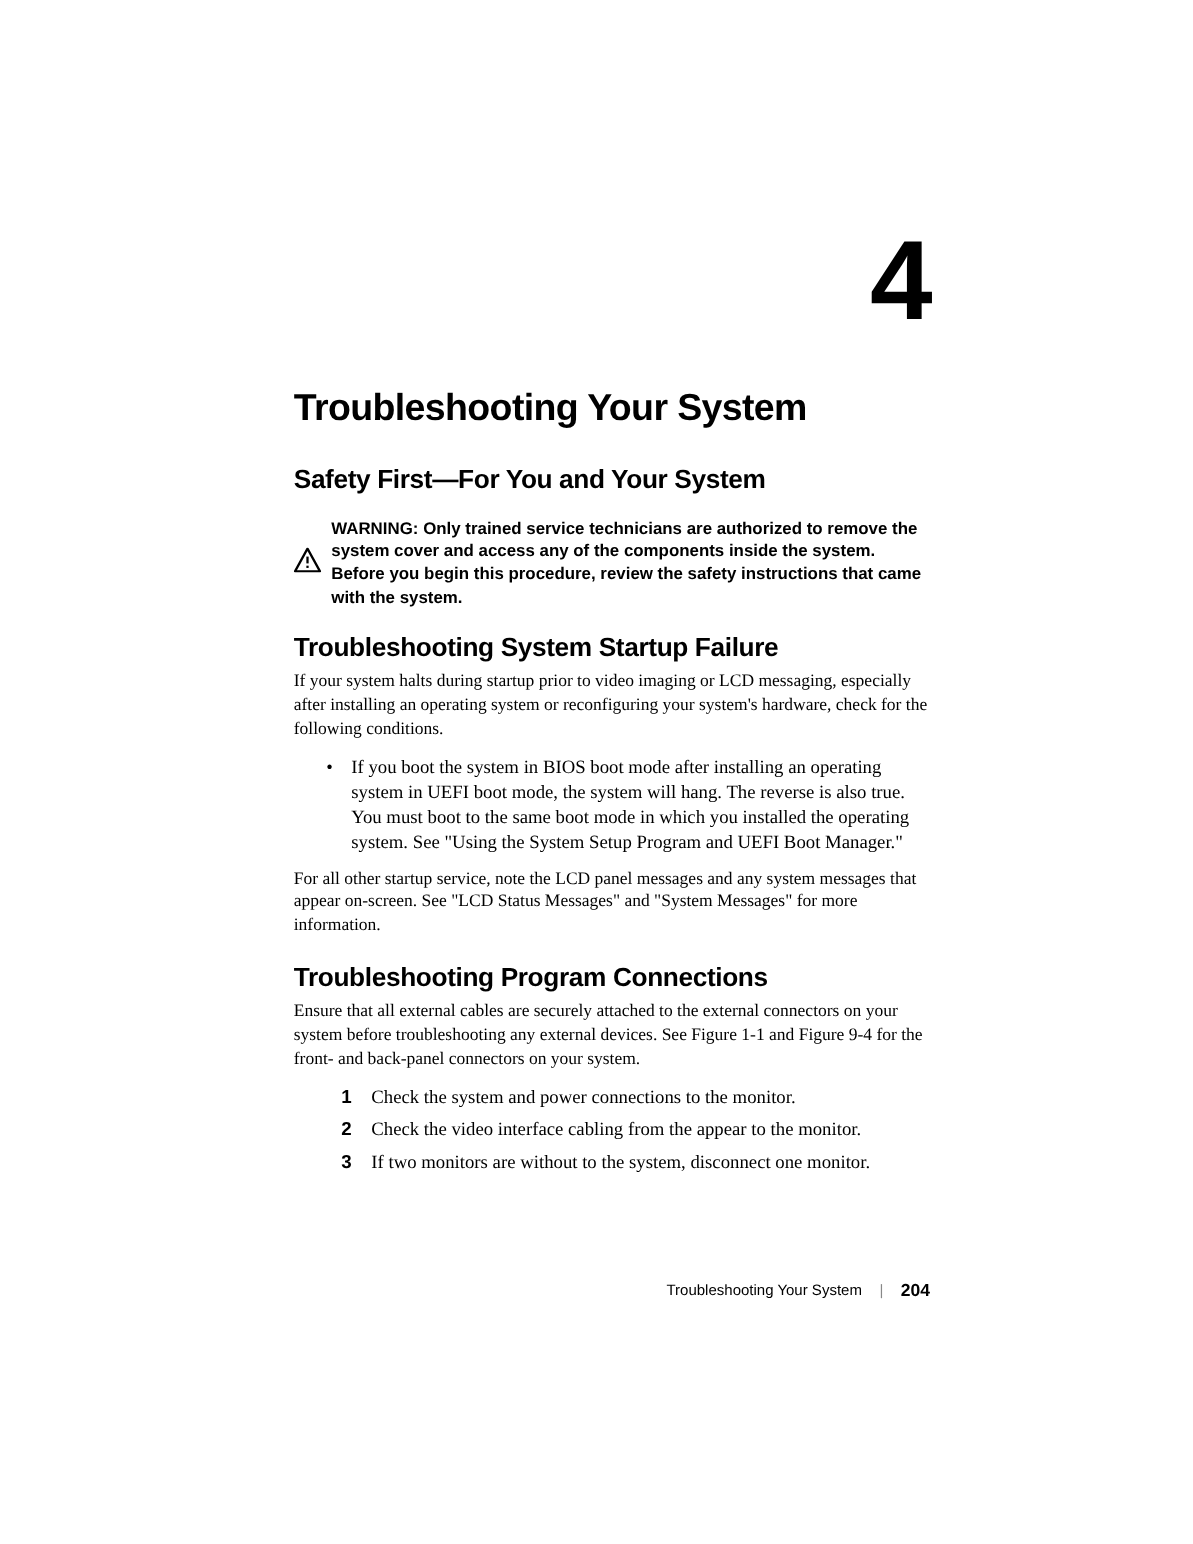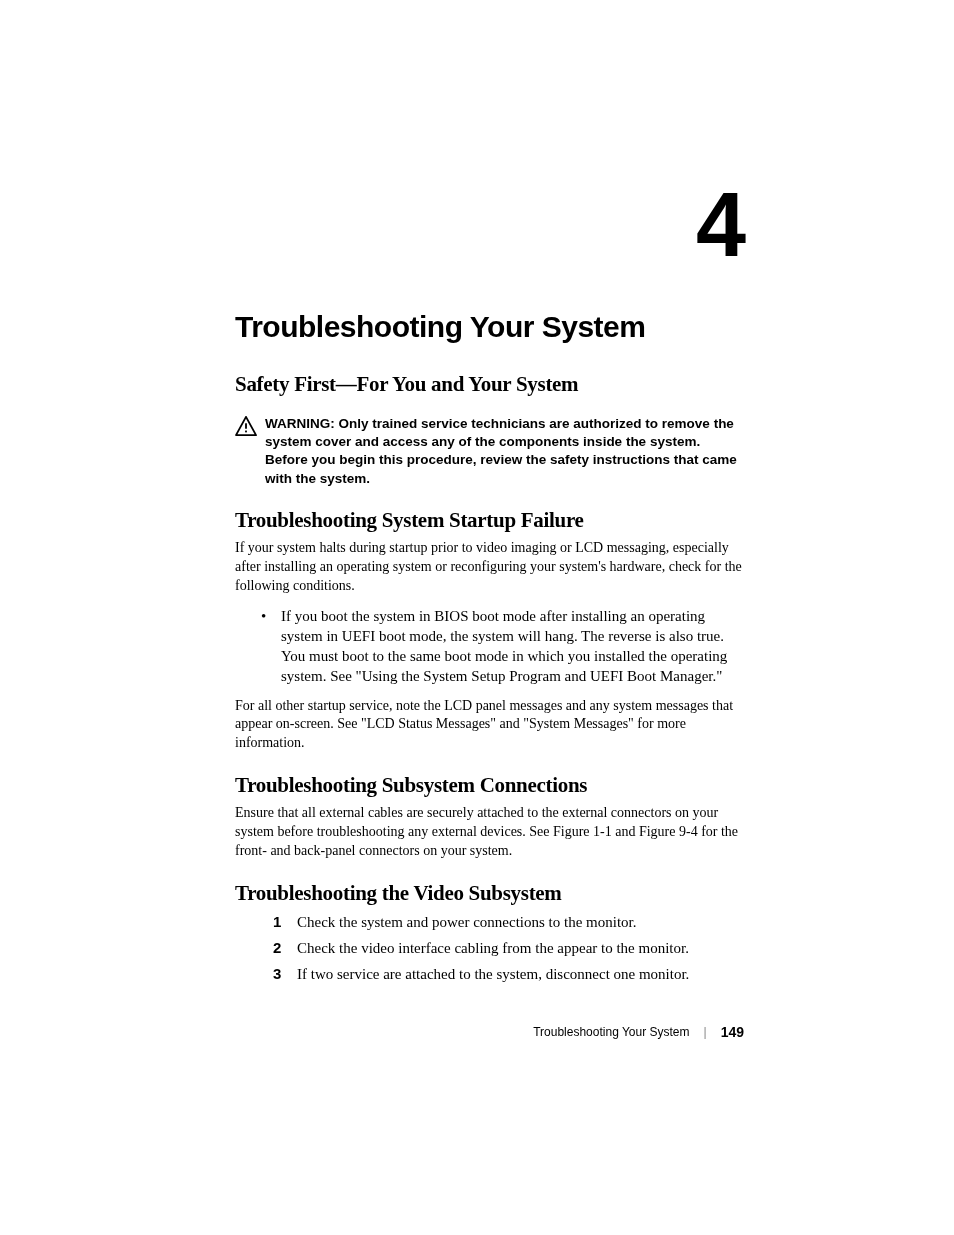--- a/index.html
+++ b/index.html
@@ -26,29 +26,29 @@
     letter-spacing: -2px;
   }
   h1 {
     font-family: Arial, Helvetica, sans-serif;
     font-weight: 700;
     font-size: 30px;
     margin: 0 0 28px 0;
     letter-spacing: -0.5px;
   }
   h2 {
-    font-family: Liberation Serif, serif;
+    font-family: Liberation Sans, sans-serif;
     font-weight: 700;
     font-size: 21px;
     margin: 20px 0 6px 0;
     letter-spacing: -0.3px;
   }
   .warning-row {
     display: flex;
-    align-items: flex-start;
+    align-items: center;
     gap: 8px;
     margin-bottom: 14px;
     margin-top: 18px;
   }
   .warn-icon {
     flex: 0 0 auto;
     margin-top: 1px;
   }
   .warning-text {
     font-family: Arial, Helvetica, sans-serif;
@@ -146,28 +146,27 @@
     </div>
   </div>
 
   <h2>Troubleshooting System Startup Failure</h2>
   <p class="body">If your system halts during startup prior to video imaging or LCD messaging, especially after installing an operating system or reconfiguring your system's hardware, check for the following conditions.</p>
   <ul class="bullets">
     <li>If you boot the system in BIOS boot mode after installing an operating system in UEFI boot mode, the system will hang. The reverse is also true. You must boot to the same boot mode in which you installed the operating system. See "Using the System Setup Program and UEFI Boot Manager."</li>
   </ul>
   <p class="body">For all other startup service, note the LCD panel messages and any system messages that appear on-screen. See "LCD Status Messages" and "System Messages" for more information.</p>
 
-  <h2>Troubleshooting Subsystem Connections</h2>
+  <h2>Troubleshooting Program Connections</h2>
   <p class="body">Ensure that all external cables are securely attached to the external connectors on your system before troubleshooting any external devices. See Figure 1-1 and Figure 9-4 for the front- and back-panel connectors on your system.</p>
 
-  <h2>Troubleshooting the Video Subsystem</h2>
   <ol class="steps">
     <li>Check the system and power connections to the monitor.</li>
     <li>Check the video interface cabling from the appear to the monitor.</li>
-    <li>If two service are attached to the system, disconnect one monitor.</li>
+    <li>If two monitors are without to the system, disconnect one monitor.</li>
   </ol>
 </div>
 
 <div class="footer">
   <span>Troubleshooting Your System</span>
   <span class="divider">|</span>
-  <span class="pagenum">149</span>
+  <span class="pagenum">204</span>
 </div>
 
 </body></html>

